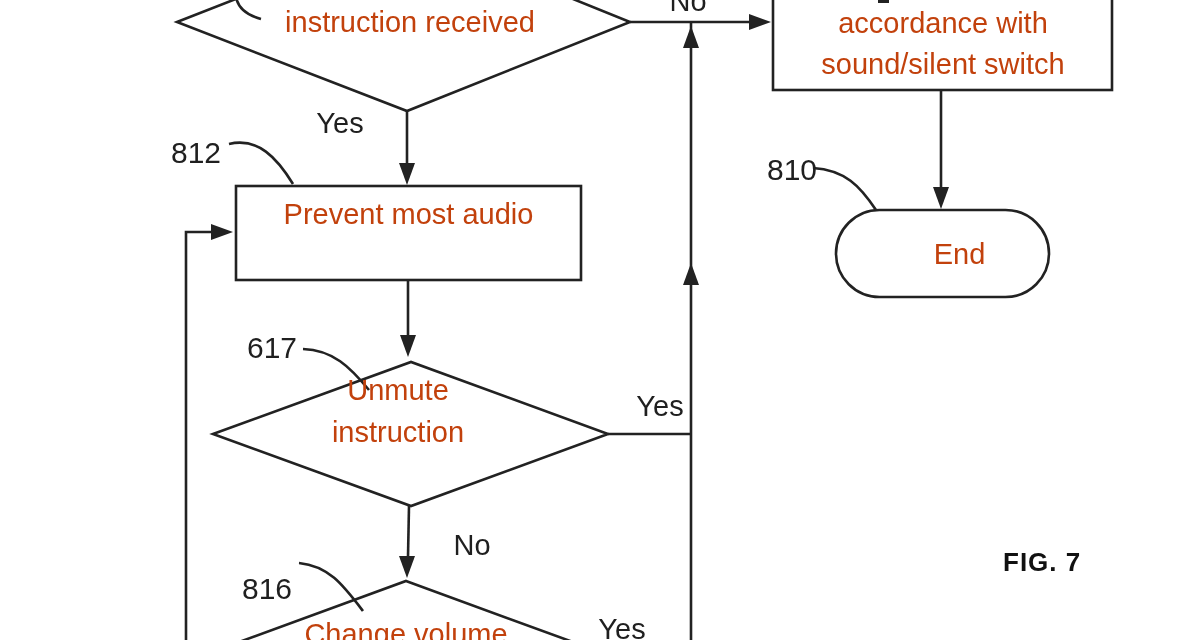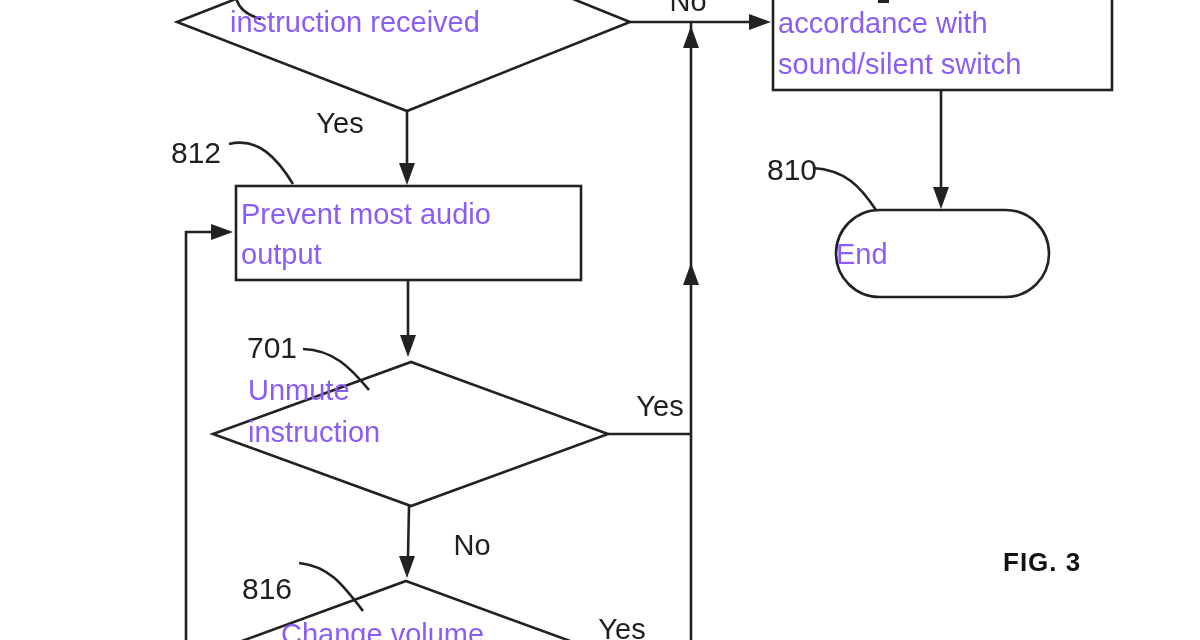--- a/index.html
+++ b/index.html
@@ -25,22 +25,22 @@
   }
   .label {
     position: absolute;
     color: #1f1f1f;
     font-size: 29px;
     line-height: 44px;
     white-space: nowrap;
   }
   .node-text {
     position: absolute;
-    text-align: left;
-    color: #8b5cf6;
+    text-align: center;
+    color: #c2410c;
     font-size: 29px;
   }
   .node-text .tline { line-height: 44px; white-space: nowrap; }
   .node-text.lh40 .tline { line-height: 40px; }
   .node-text.lh41 .tline { line-height: 41px; }
   .node-text.lh42 .tline { line-height: 42px; }
   .ref-label {
     position: absolute;
     font-size: 30px;
     line-height: 44px;
@@ -130,43 +130,42 @@
 
   <div class="node-text lh41" style="left:778px; top:3px; width:330px;">
     <div class="tline">accordance with</div>
     <div class="tline">sound/silent switch</div>
   </div>
 
   <div class="ref-label" style="left:171px; top:123px;margin-top:8px;">812</div>
 
   <div class="node-text lh40" style="left:241px; top:194px; width:335px;">
     <div class="tline">Prevent most audio</div>
-    <div class="tline">output</div>
   </div>
 
   <div class="ref-label" style="left:767px; top:148px;">810</div>
 
-  <div class="node-text lh42" style="left:836px; top:233px; width:213px;">
+  <div class="node-text lh42" style="left:836px; top:233px; width:213px;padding-left:17px;">
     <div class="tline">End</div>
   </div>
 
-  <div class="ref-label" style="left:247px; top:326px;">701</div>
+  <div class="ref-label" style="left:247px; top:326px;">617</div>
 
   <div class="node-text lh42" style="left:248px; top:369px; width:300px;">
     <div class="tline">Unmute</div>
     <div class="tline">instruction</div>
   </div>
 
   <div class="label" style="left:622px; top:384px; width:76px; text-align:center;">Yes</div>
 
   <div class="label" style="left:434px; top:523px; width:76px; text-align:center;">No</div>
 
   <div class="ref-label" style="left:242px; top:567px;">816</div>
 
   <div class="node-text lh42" style="left:281px; top:613px; width:250px;">
     <div class="tline">Change volume</div>
   </div>
 
   <div class="label" style="left:584px; top:607px; width:76px; text-align:center;">Yes</div>
 
-  <div class="fig-label">FIG. 3</div>
+  <div class="fig-label">FIG. 7</div>
 
 </div>
 
 </body></html>

